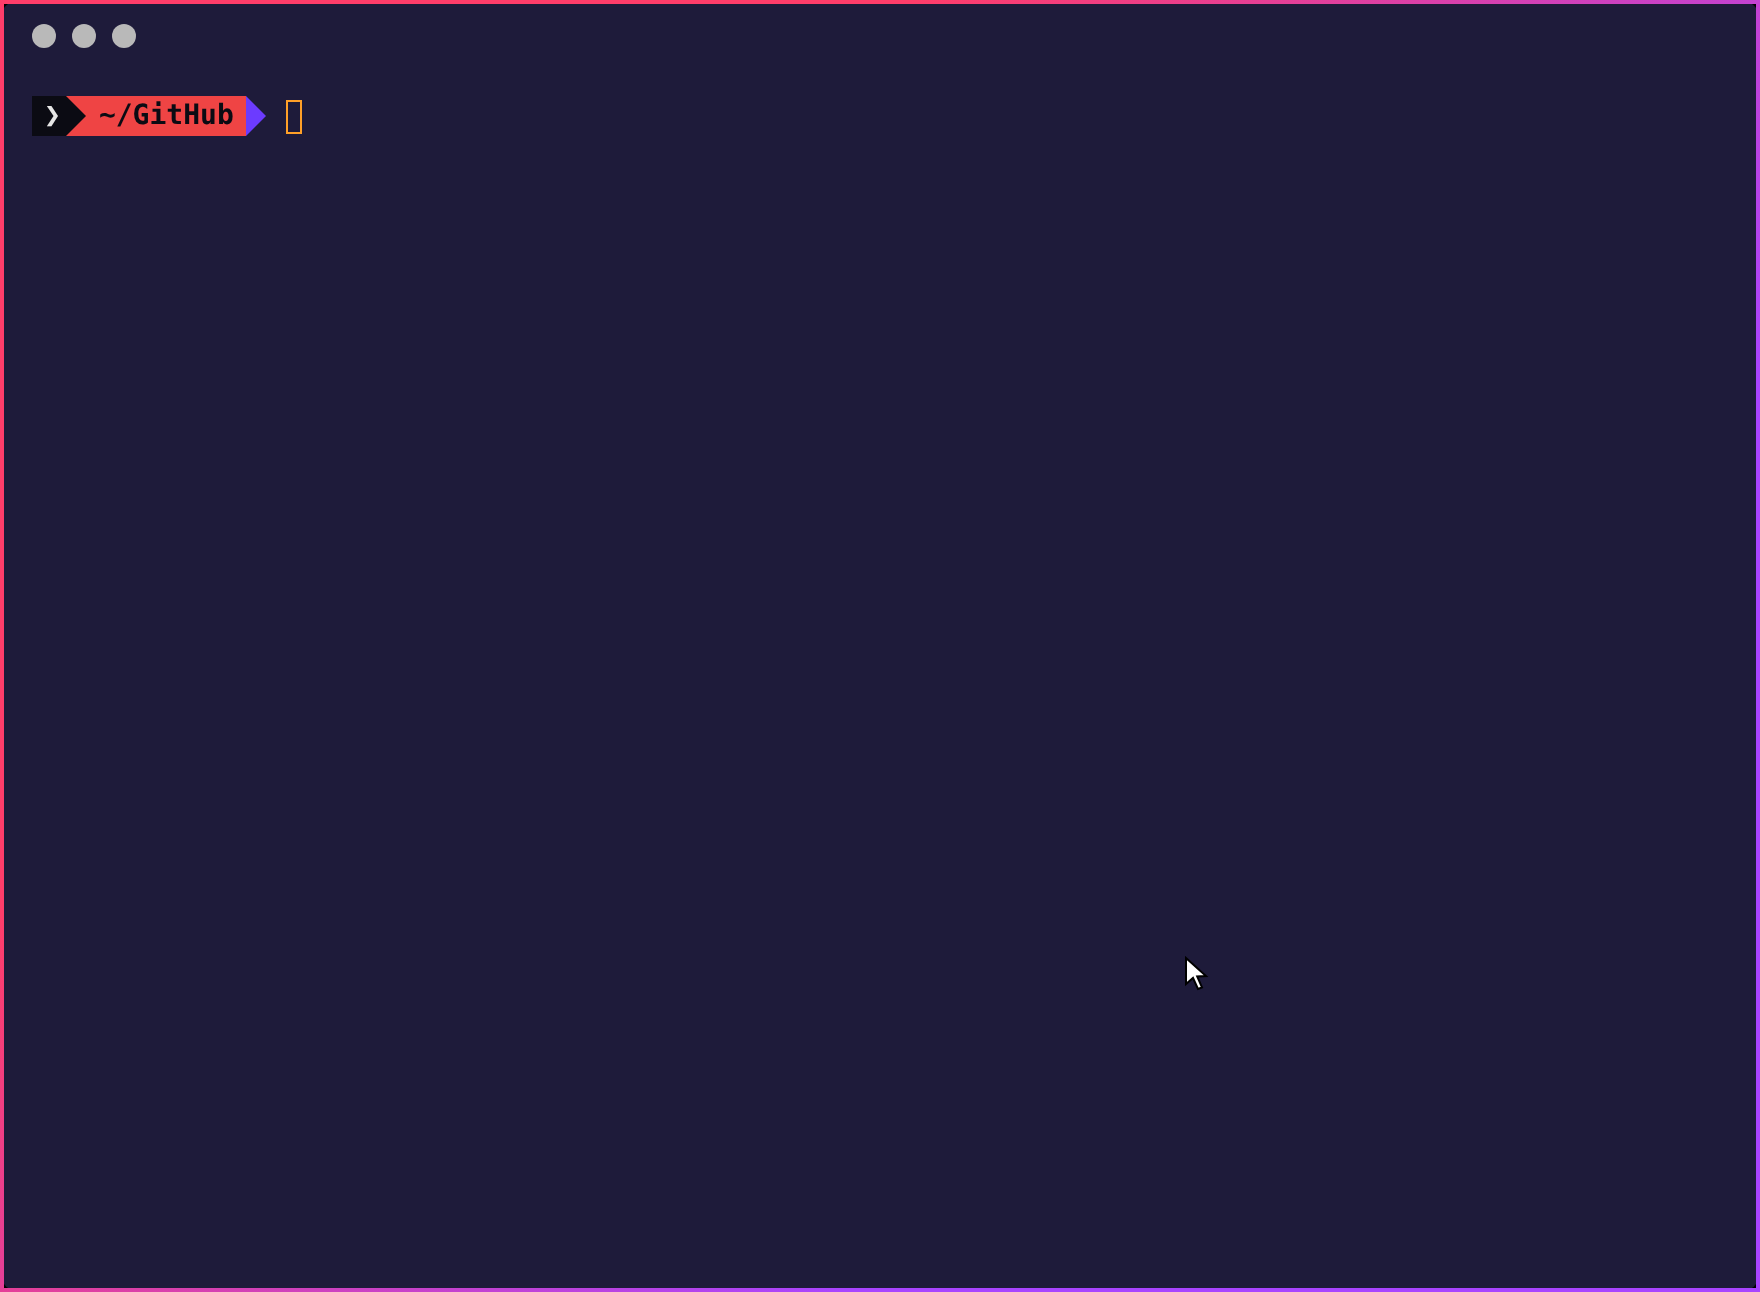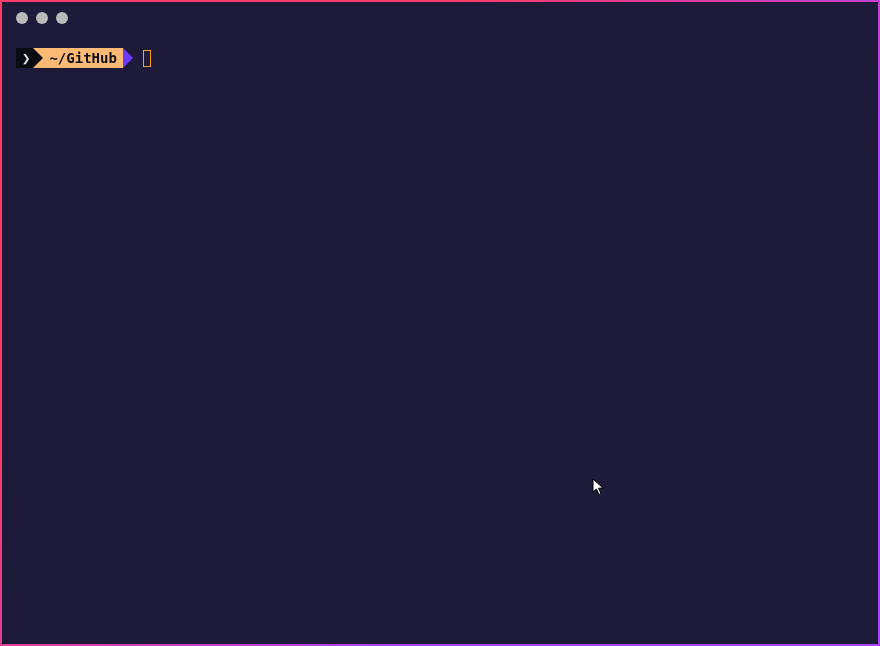--- a/index.html
+++ b/index.html
@@ -63,21 +63,21 @@
       right: -10px;
       top: 0;
       width: 0;
       height: 0;
       border-top: 10px solid transparent;
       border-bottom: 10px solid transparent;
       border-left: 10px solid #0b0b13;
       z-index: 2;
     }
     .seg-path {
-      background: #fdba74;
+      background: #ef4444;
       color: #0b0b13;
       font-weight: bold;
       height: 20px;
       display: flex;
       align-items: center;
       padding: 0 6px 0 16px;
       position: relative;
       margin-left: 0;
     }
     .seg-path::after {

